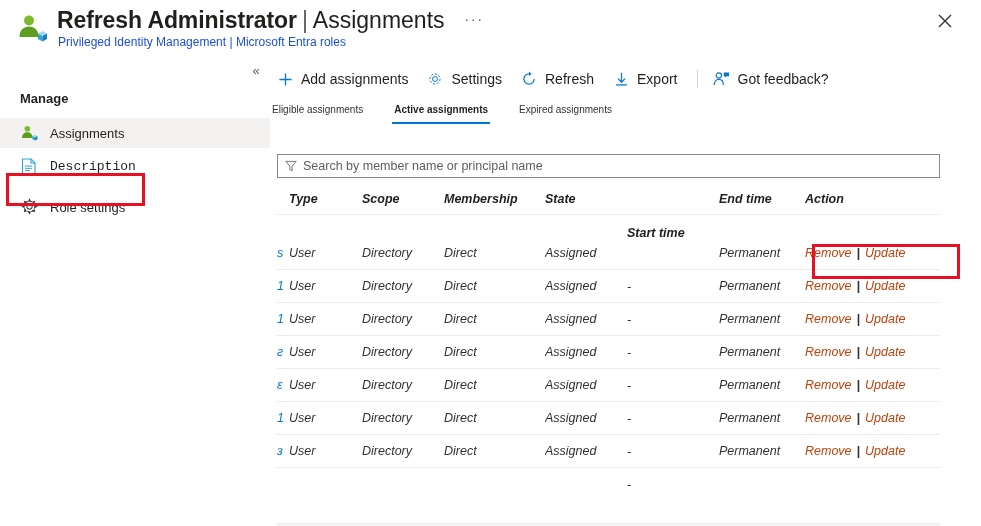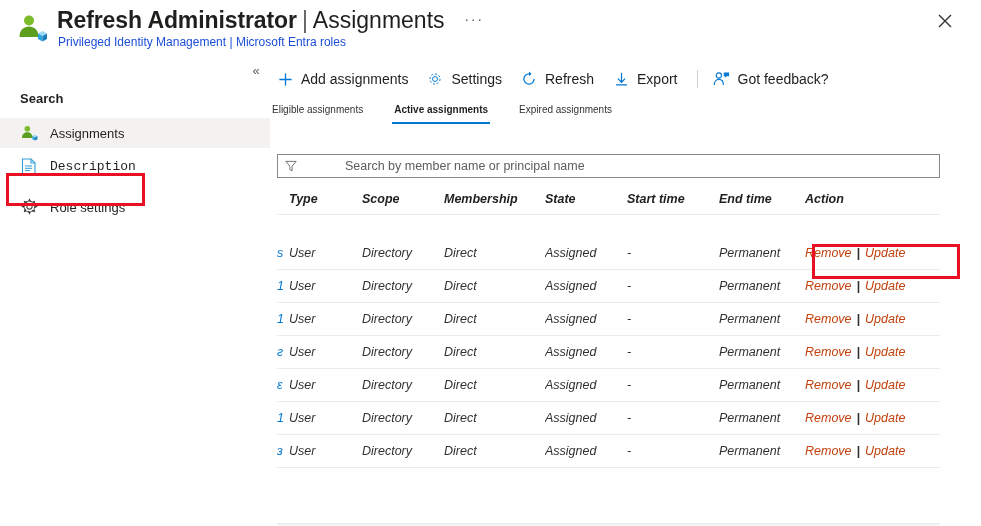--- a/index.html
+++ b/index.html
@@ -265,21 +265,20 @@
   }
   .search-input {
     border: 0;
     outline: none;
     flex: 1 1 auto;
     font-family: "Liberation Sans", sans-serif;
     font-size: 12.5px;
     color: #201f1e;
     background: transparent;
     padding: 0;
-    margin-left: 42px;
   }
   .search-input::placeholder { color: #605e5c; }
 
   
   .table-wrap {
     position: absolute;
     left: 7px;
     top: 128px;
     width: 663px;
     height: 288px;
@@ -316,21 +315,21 @@
     color: #0078d4;
     overflow: hidden;
     direction: rtl;
     text-align: left;
   }
   .c-clip   { left: 0px;   width: 9px; }
   .c-type   { left: 12px;  width: 70px; }
   .c-scope  { left: 85px;  width: 80px; }
   .c-member { left: 167px; width: 90px; }
   .c-state  { left: 268px; width: 80px; }
-  .c-start  { left: 350px; width: 90px; }
+  .c-start  { left: 350px; width: 90px; margin-top: 34px; }
   .c-end    { left: 442px; width: 90px; }
   .c-action { left: 528px; width: 135px; }
 
   .action-cell a {
     color: #c2410c;
     text-decoration: none;
     cursor: pointer;
   }
   .action-cell .bar {
     color: #323130;
@@ -400,21 +399,21 @@
     <svg width="26" height="26" viewBox="0 0 26 26">
       <path d="M7 7 L19 19 M19 7 L7 19" stroke="#323130" stroke-width="1.4" fill="none"></path>
     </svg>
   </div>
 </div>
 
 <div class="sidebar">
 
   <div class="collapse-btn">«</div>
 
-  <div class="nav-section-title">Search</div>
+  <div class="nav-section-title">Manage</div>
 
   <div class="nav-item selected" id="nav-assignments">
     <span class="nav-ico">
       <svg width="18" height="18" viewBox="0 0 32 32">
         <circle cx="13" cy="8.5" r="5" fill="#7cbb2a"></circle>
         <path d="M3.5 25 C3.5 17.8 8 14.5 13 14.5 C18 14.5 22.5 17.8 22.5 25 Z" fill="#5c9e1e"></path>
         <polygon points="22,21.5 26.5,19 31,21.5 26.5,24" fill="#9fd8f5"></polygon>
         <polygon points="22,21.5 26.5,24 26.5,29.5 22,27" fill="#2ba3dd"></polygon>
         <polygon points="31,21.5 26.5,24 26.5,29.5 31,27" fill="#1a7fb8"></polygon>
       </svg>

